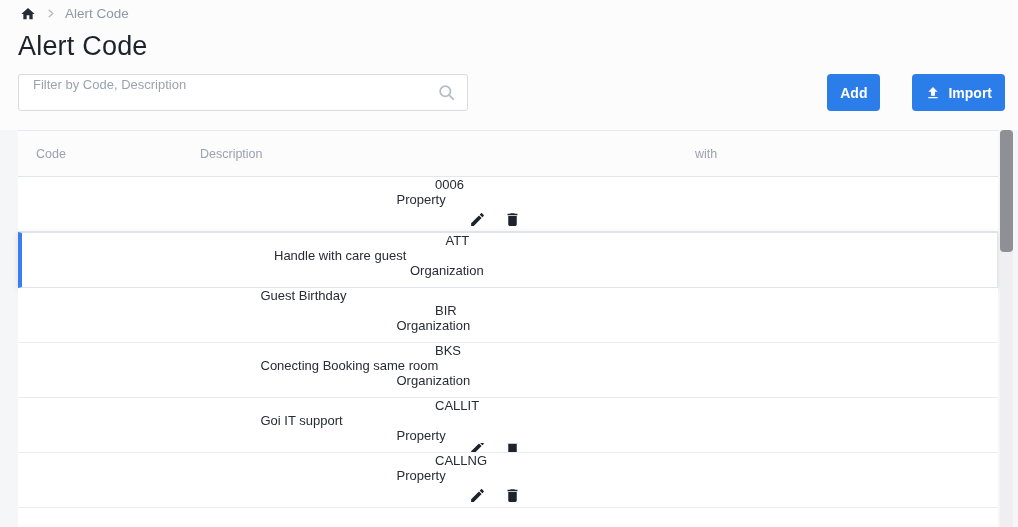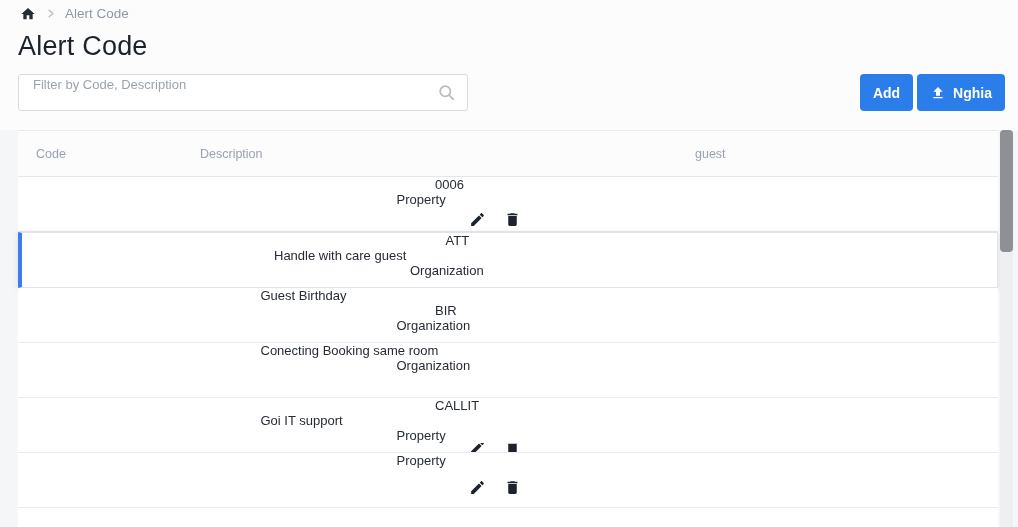--- a/index.html
+++ b/index.html
@@ -24,21 +24,21 @@
   
   .toolbar { position:absolute; top:74px; left:18px; right:13px; display:flex; justify-content:space-between; align-items:flex-start; }
   .filter-wrap { position:relative; width:450px; }
   .filter-input {
     width:100%; height:37px; border:1px solid #d8dbe0; border-radius:3px;
     padding:0 42px 16px 14px; font-size:13px; color:#333; outline:none; background:#fff;
     font-family:inherit;
   }
   .filter-input::placeholder { color:#9ba3ae; }
   .search-icon { position:absolute; right:12px; top:9px; pointer-events:none; }
-  .btns { display:flex; gap:4px; }
+  .btns { display:flex; gap:32px; }
   .btn {
     height:37px; background:#2b7de9; color:#fff; font-weight:700; font-size:14px;
     border:none; border-radius:4px; padding:0 13px; display:flex; align-items:center; gap:7px;
     cursor:pointer; font-family:inherit;
   }
 
   
   .content-bg { position:absolute; top:130px; left:0; right:0; bottom:0; background:#f5f6f8; }
 
   
@@ -107,32 +107,32 @@
   <div class="btns">
     <button class="btn">
       <span>Add</span>
     </button>
     <button class="btn">
       <span style="display:flex;">
         <svg width="16" height="16" viewBox="0 0 24 24">
             <path d="M9 16h6v-6h4l-7-7-7 7h4v6zm-4 2h14v2H5v-2z" fill="#ffffff"></path>
           </svg>
       </span>
-      <span>Nghia</span>
+      <span>Import</span>
     </button>
   </div>
 </div>
 
 <div class="content-bg"></div>
 
 <div class="table-panel">
   <div class="thead">
     <div class="tcell cell1">Code</div>
     <div class="tcell cell2">Description</div>
-    <div class="tcell cell3">guest</div>
+    <div class="tcell cell3">with</div>
     <div class="tcell cell4"></div>
   </div>
   <div id="tbody">
       <div class="trow">
         <div class="tcell cell1">0006</div>
         <div class="tcell cell3">Property</div>
         <div class="tcell cell4">
           <button class="icon-btn">
             <span style="display:flex;">
               <svg width="17" height="17" viewBox="0 0 24 24">
@@ -155,20 +155,21 @@
         <div class="tcell cell3">Organization</div>
         <div class="tcell cell4"></div>
       </div>
       <div class="trow">
         <div class="tcell cell2">Guest Birthday</div>
         <div class="tcell cell1">BIR</div>
         <div class="tcell cell3">Organization</div>
         <div class="tcell cell4"></div>
       </div>
       <div class="trow">
+        <div class="tcell cell1">BKS</div>
         <div class="tcell cell2">Conecting Booking same room</div>
         <div class="tcell cell3">Organization</div>
         <div class="tcell cell4"></div>
       </div>
       <div class="trow">
         <div class="tcell cell1">CALLIT</div>
         <div class="tcell cell2">Goi IT support</div>
         <div class="tcell cell3">Property</div>
         <div class="tcell cell4">
           <button class="icon-btn">
@@ -181,20 +182,21 @@
           <button class="icon-btn">
             <span style="display:flex;">
               <svg width="17" height="17" viewBox="0 0 24 24">
                 <path d="M6 19c0 1.1.9 2 2 2h8c1.1 0 2-.9 2-2V7H6v12zM19 4h-3.5l-1-1h-5l-1 1H5v2h14V4z" fill="#1d232c"></path>
               </svg>
             </span>
           </button>
         </div>
       </div>
       <div class="trow">
+        <div class="tcell cell1">CALLNG</div>
         <div class="tcell cell3">Property</div>
         <div class="tcell cell4">
           <button class="icon-btn">
             <span style="display:flex;">
               <svg width="17" height="17" viewBox="0 0 24 24">
                 <path d="M3 17.25V21h3.75L17.81 9.94l-3.75-3.75L3 17.25zM20.71 7.04c.39-.39.39-1.02 0-1.41l-2.34-2.34c-.39-.39-1.02-.39-1.41 0l-1.83 1.83 3.75 3.75 1.83-1.83z" fill="#1d232c"></path>
               </svg>
             </span>
           </button>
           <button class="icon-btn">

